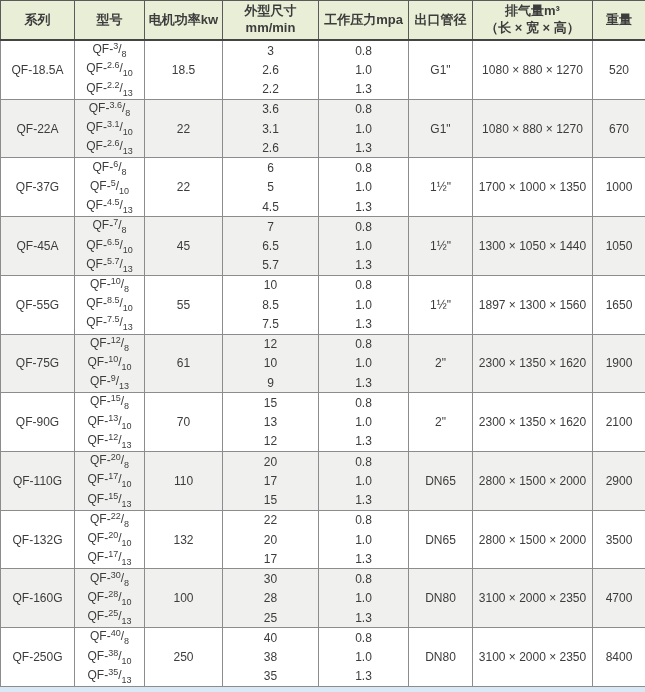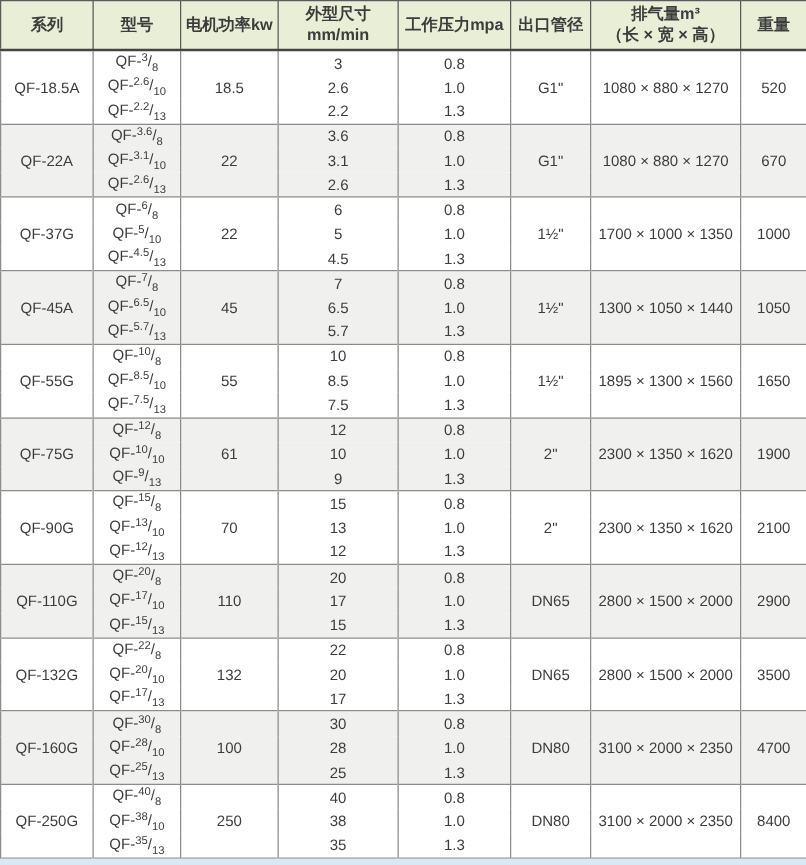--- a/index.html
+++ b/index.html
@@ -174,21 +174,21 @@
         </tr>
       </tbody>
       <tbody>
         <tr>
           <td rowspan="3">QF-55G</td>
           <td>QF-<span class="fr-n">10</span>/<span class="fr-d">8</span></td>
           <td rowspan="3">55</td>
           <td>10</td>
           <td>0.8</td>
           <td rowspan="3">1½"</td>
-          <td rowspan="3">1895 × 1300 × 1560</td>
+          <td rowspan="3">1897 × 1300 × 1560</td>
           <td rowspan="3">1650</td>
         </tr>
         <tr>
           <td>QF-<span class="fr-n">8.5</span>/<span class="fr-d">10</span></td>
           <td>8.5</td>
           <td>1.0</td>
         </tr>
         <tr>
           <td>QF-<span class="fr-n">7.5</span>/<span class="fr-d">13</span></td>
           <td>7.5</td>

